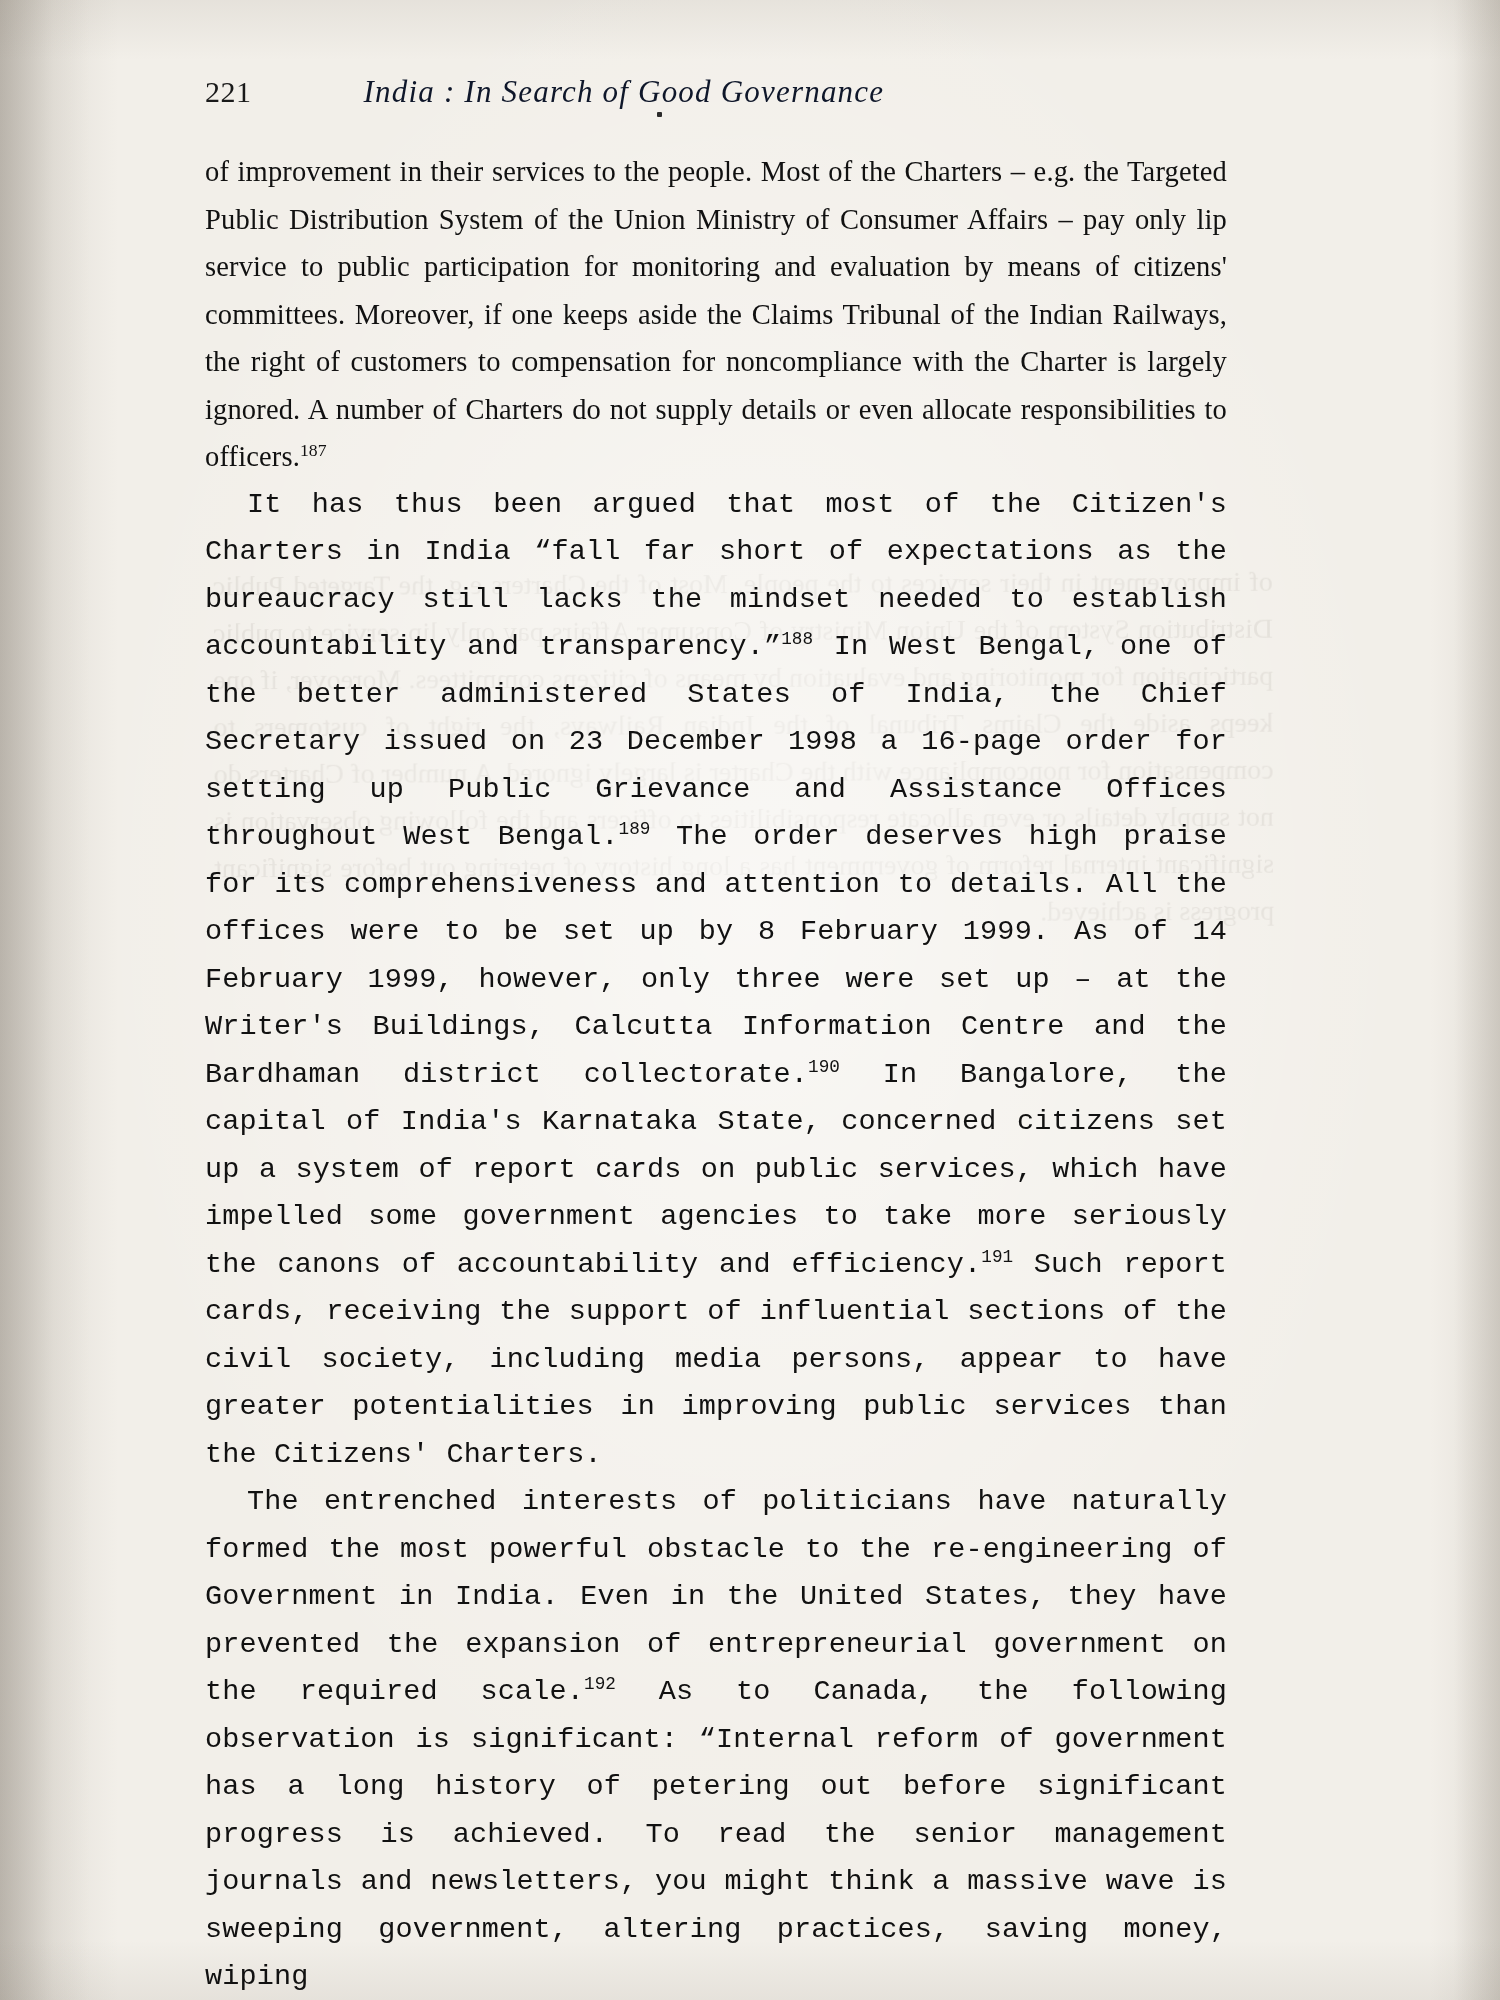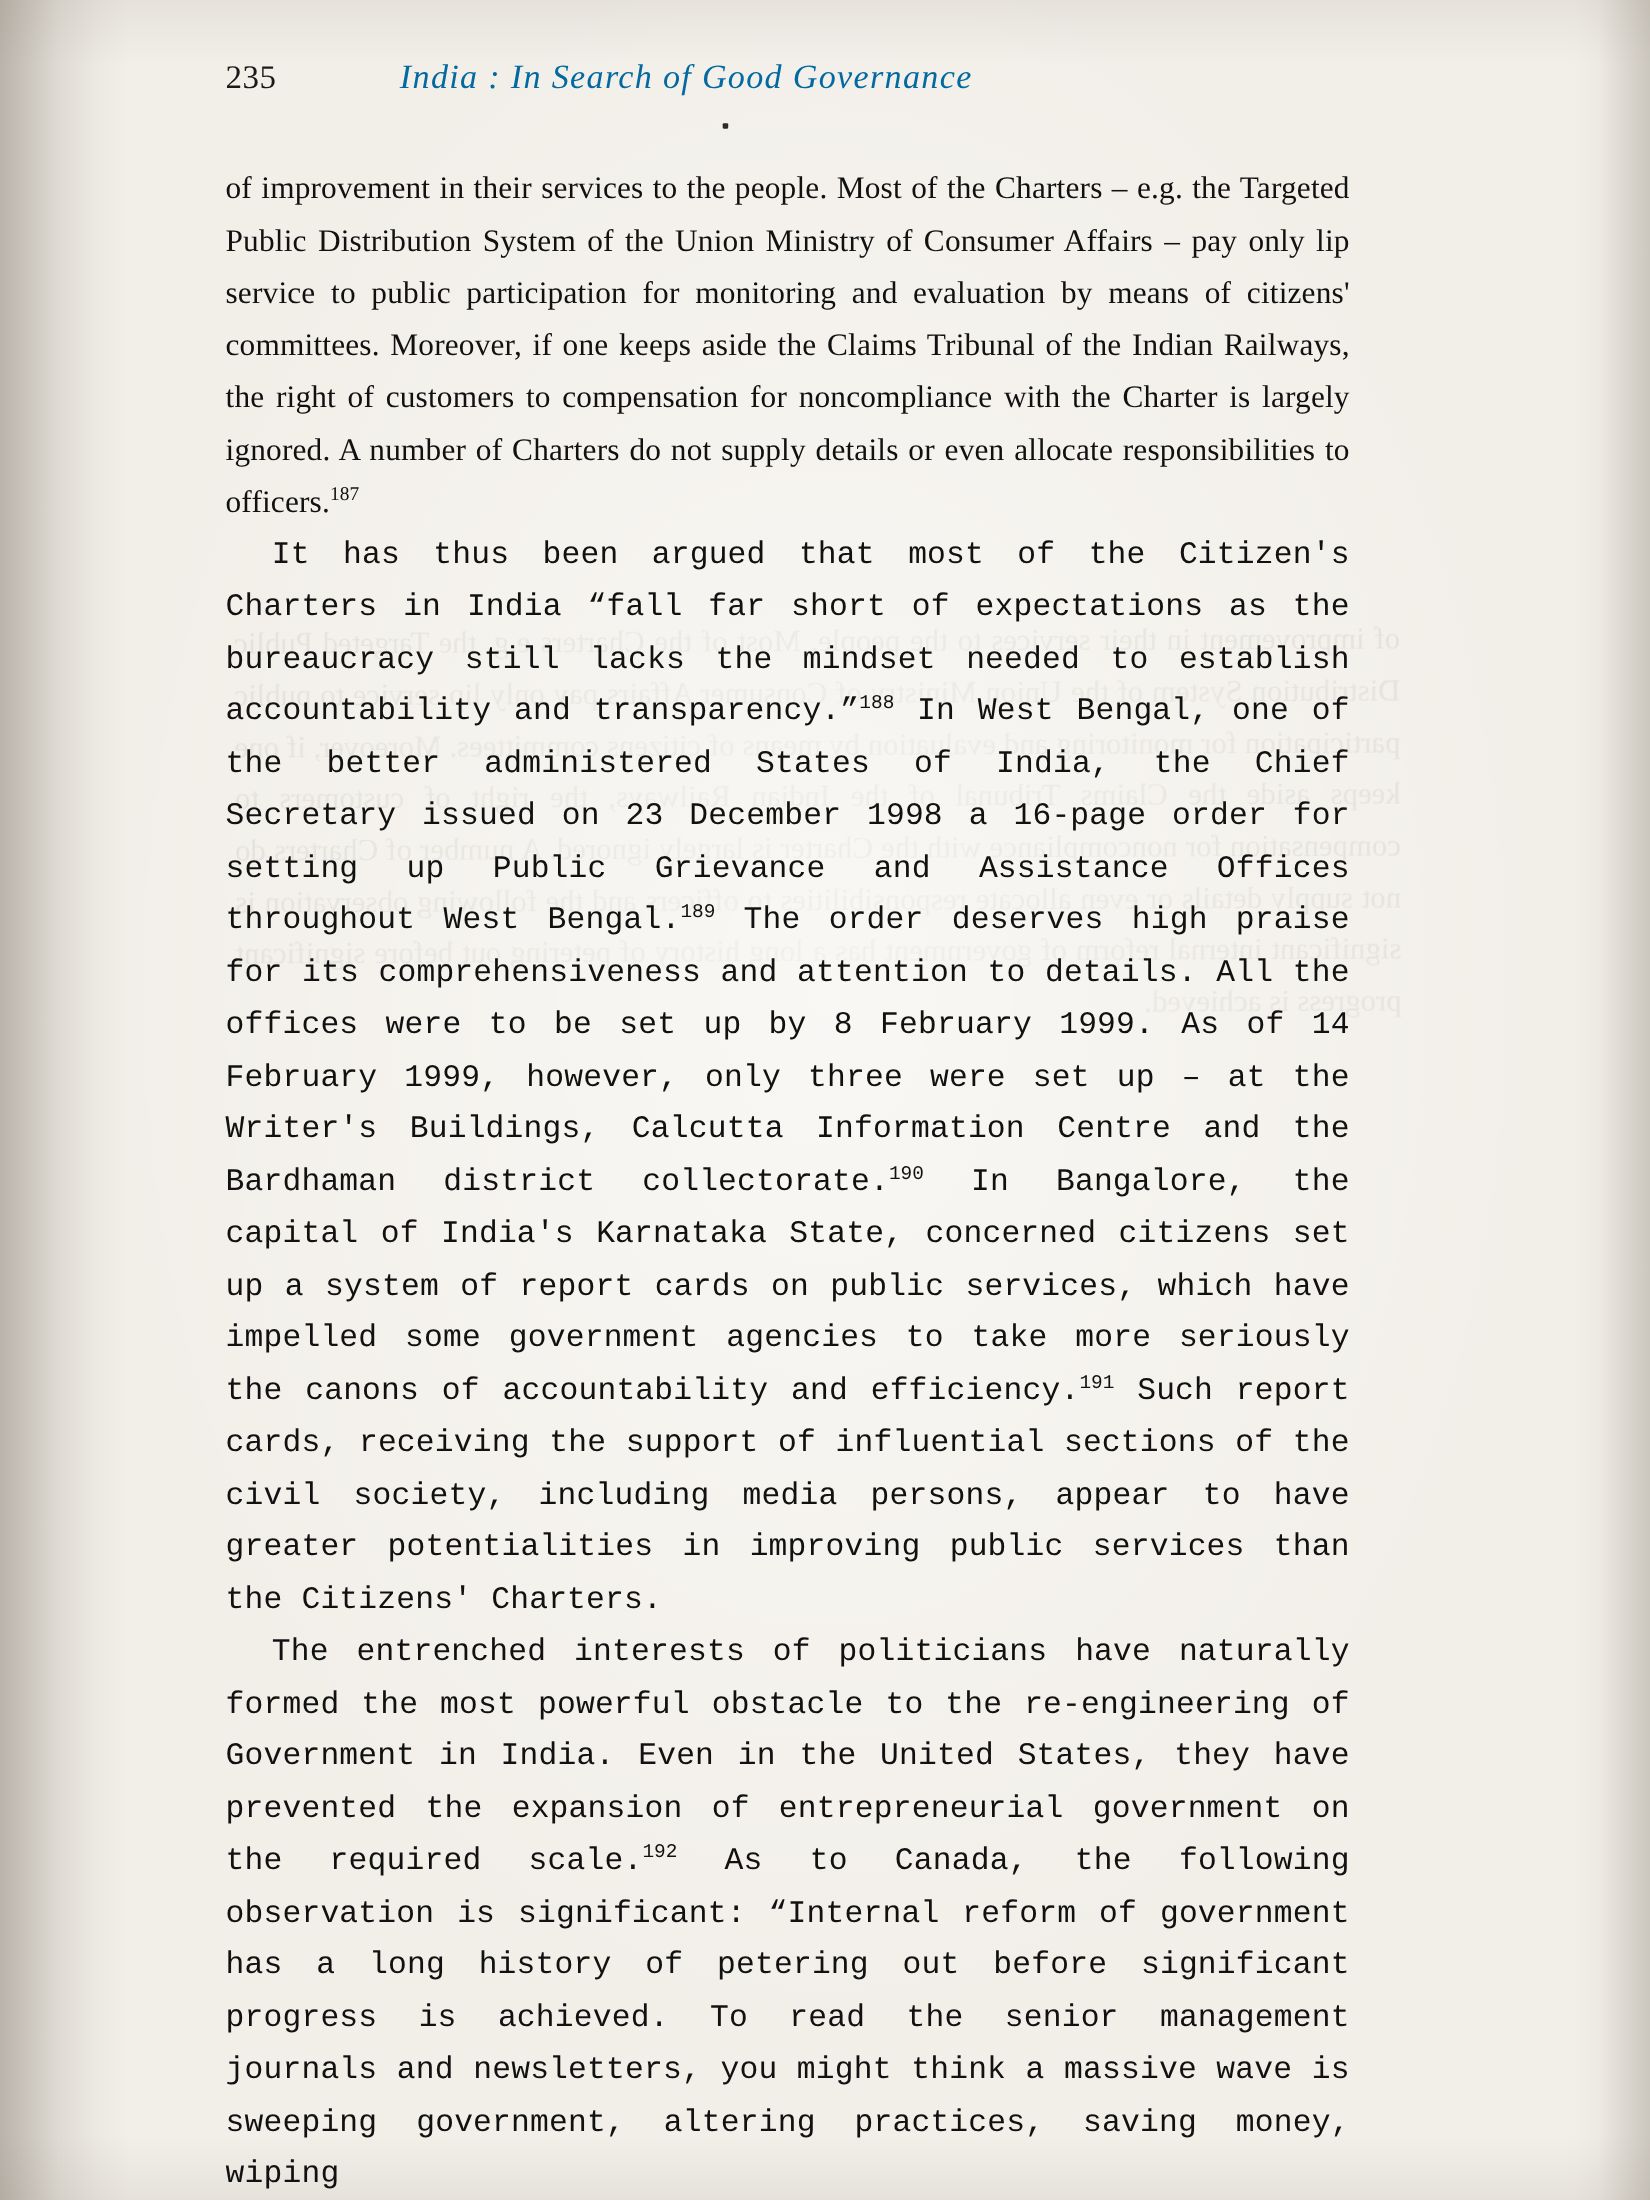--- a/index.html
+++ b/index.html
@@ -72,22 +72,23 @@
   }
   .folio {
     font-size: 30px;
     letter-spacing: 0.5px;
     color: #1a1a1a;
   }
   .running-title {
     font-style: italic;
     font-size: 31px;
     letter-spacing: 1.2px;
-    color: #0369a1;
+    color: #0f172a;
     white-space: nowrap;
+    margin-top: 22px;
   }
 
   .dot-mark {
     position: absolute;
     left: 452px;
     top: 112px;
     width: 5px;
     height: 5px;
     background: #2b2b2b;
     border-radius: 1px;
@@ -145,21 +146,21 @@
   <div class="gutter-shadow"></div>
   <div class="edge-shadow-right"></div>
 
   <div class="bleed">
     of improvement in their services to the people. Most of the Charters e.g. the Targeted Public Distribution System of the Union Ministry of Consumer Affairs pay only lip service to public participation for monitoring and evaluation by means of citizens committees. Moreover, if one keeps aside the Claims Tribunal of the Indian Railways, the right of customers to compensation for noncompliance with the Charter is largely ignored. A number of Charters do not supply details or even allocate responsibilities to officers and the following observation is significant internal reform of government has a long history of petering out before significant progress is achieved.
   </div>
 
   <div class="content">
 
     <div class="header">
-      <span class="folio">235</span>
+      <span class="folio">221</span>
       <span class="running-title">India : In Search of Good Governance</span>
     </div>
 
     <div class="dot-mark"></div>
 
     <div class="body-text">
       <p class="para" id="p1">of improvement in their services to the people. Most of the Charters – e.g. the Targeted Public Distribution System of the Union Ministry of Consumer Affairs – pay only lip service to public participation for monitoring and evaluation by means of citizens' committees. Moreover, if one keeps aside the Claims Tribunal of the Indian Railways, the right of customers to compensation for noncompliance with the Charter is largely ignored. A number of Charters do not supply details or even allocate responsibilities to officers.<sup>187</sup></p>
       <p class="para" id="p2">It has thus been argued that most of the Citizen's Charters in India “fall far short of expectations as the bureaucracy still lacks the mindset needed to establish accountability and transparency.”<sup>188</sup> In West Bengal, one of the better administered States of India, the Chief Secretary issued on 23 December 1998 a 16-page order for setting up Public Grievance and Assistance Offices throughout West Bengal.<sup>189</sup> The order deserves high praise for its comprehensiveness and attention to details. All the offices were to be set up by 8 February 1999. As of 14 February 1999, however, only three were set up – at the Writer's Buildings, Calcutta Information Centre and the Bardhaman district collectorate.<sup>190</sup> In Bangalore, the capital of India's Karnataka State, concerned citizens set up a system of report cards on public services, which have impelled some government agencies to take more seriously the canons of accountability and efficiency.<sup>191</sup> Such report cards, receiving the support of influential sections of the civil society, including media persons, appear to have greater potentialities in improving public services than the Citizens' Charters.</p>
       <p class="para" id="p3">The entrenched interests of politicians have naturally formed the most powerful obstacle to the re-engineering of Government in India. Even in the United States, they have prevented the expansion of entrepreneurial government on the required scale.<sup>192</sup> As to Canada, the following observation is significant: “Internal reform of government has a long history of petering out before significant progress is achieved. To read the senior management journals and newsletters, you might think a massive wave is sweeping government, altering practices, saving money, wiping</p>
     </div>

